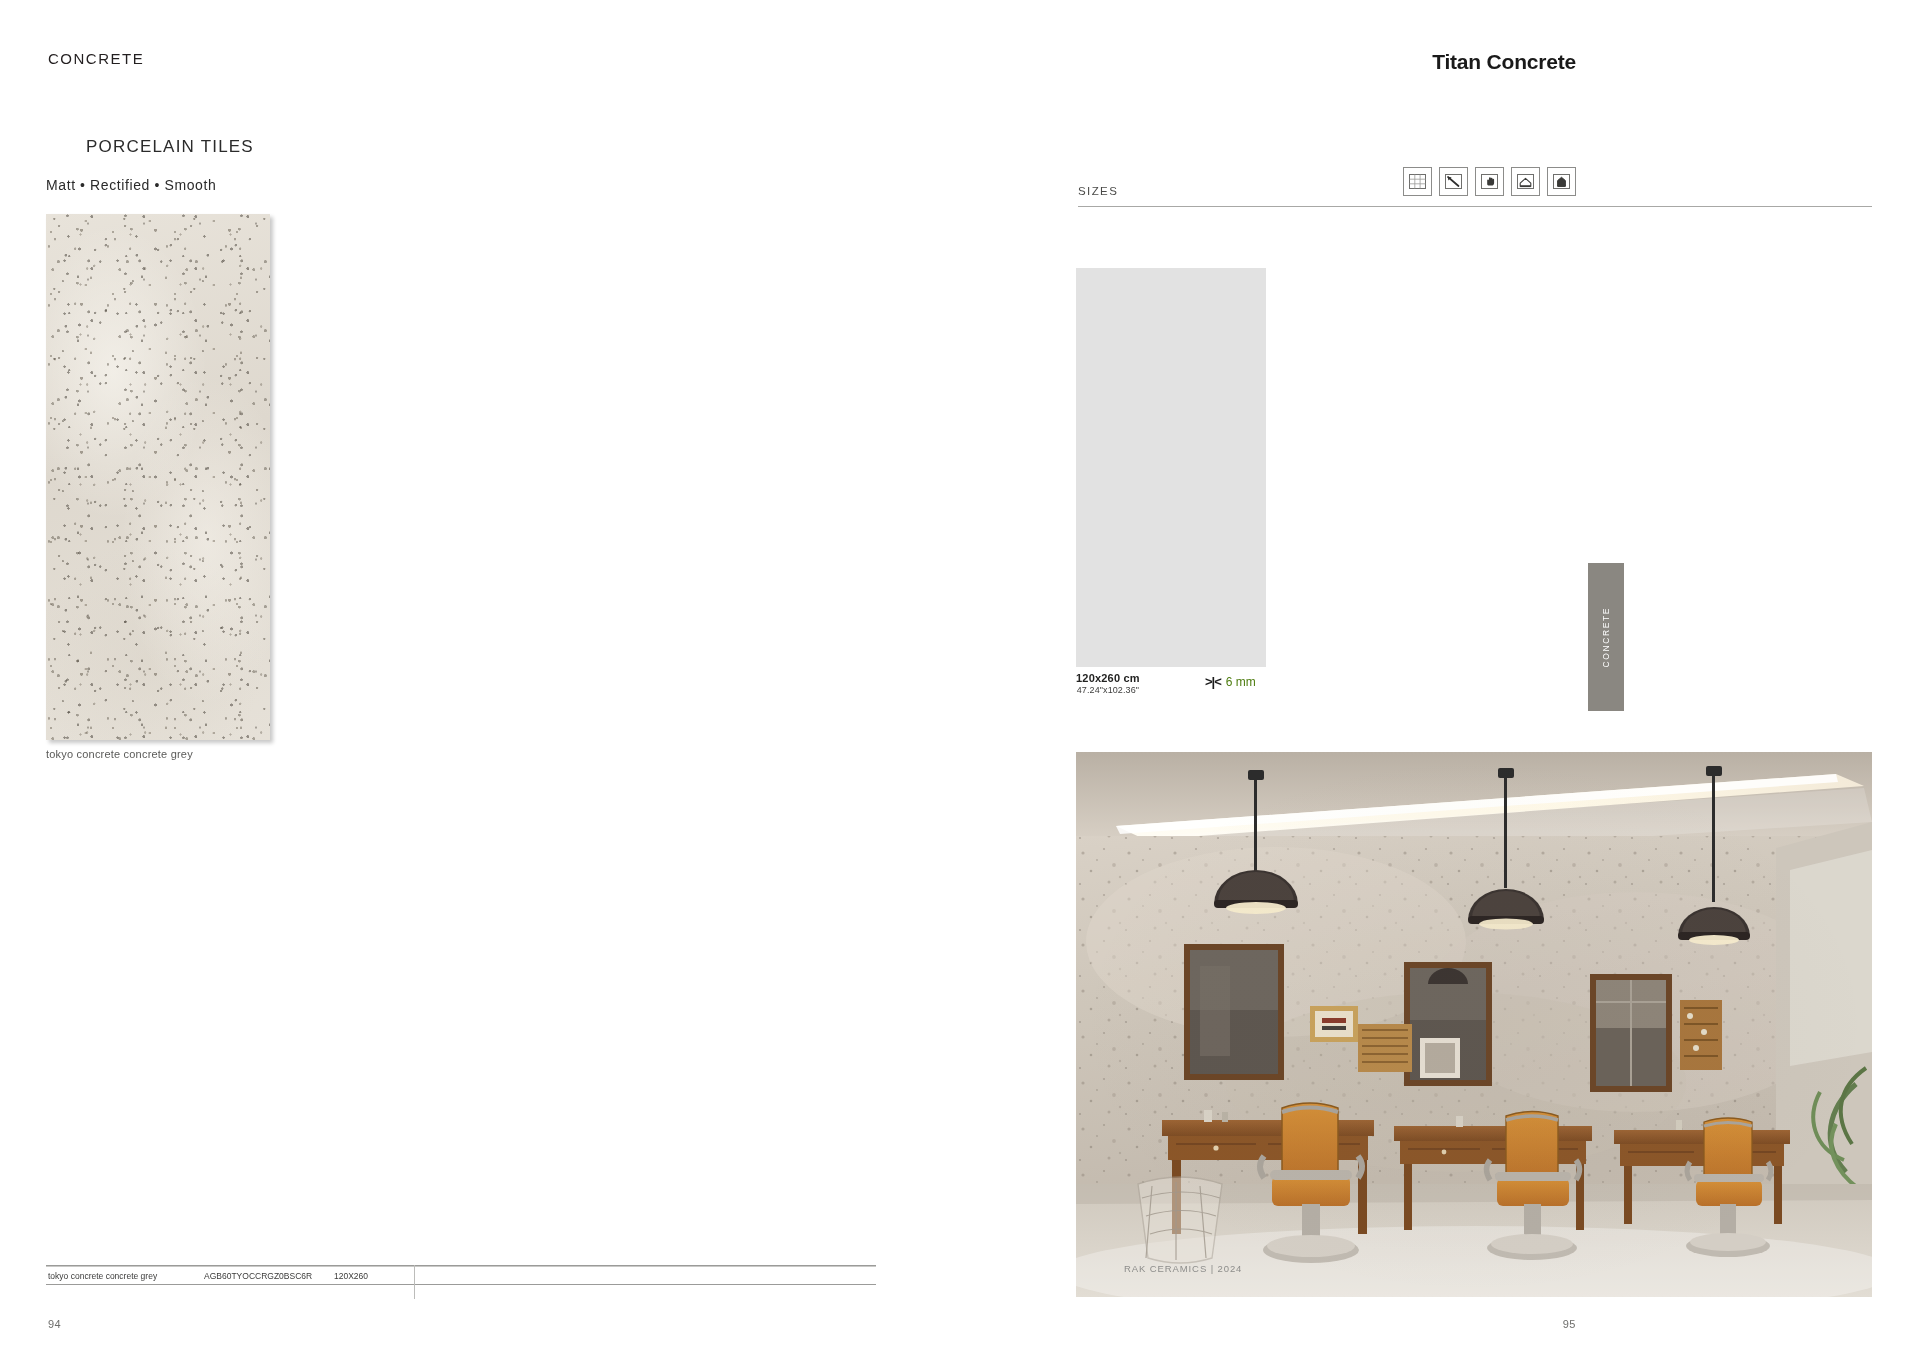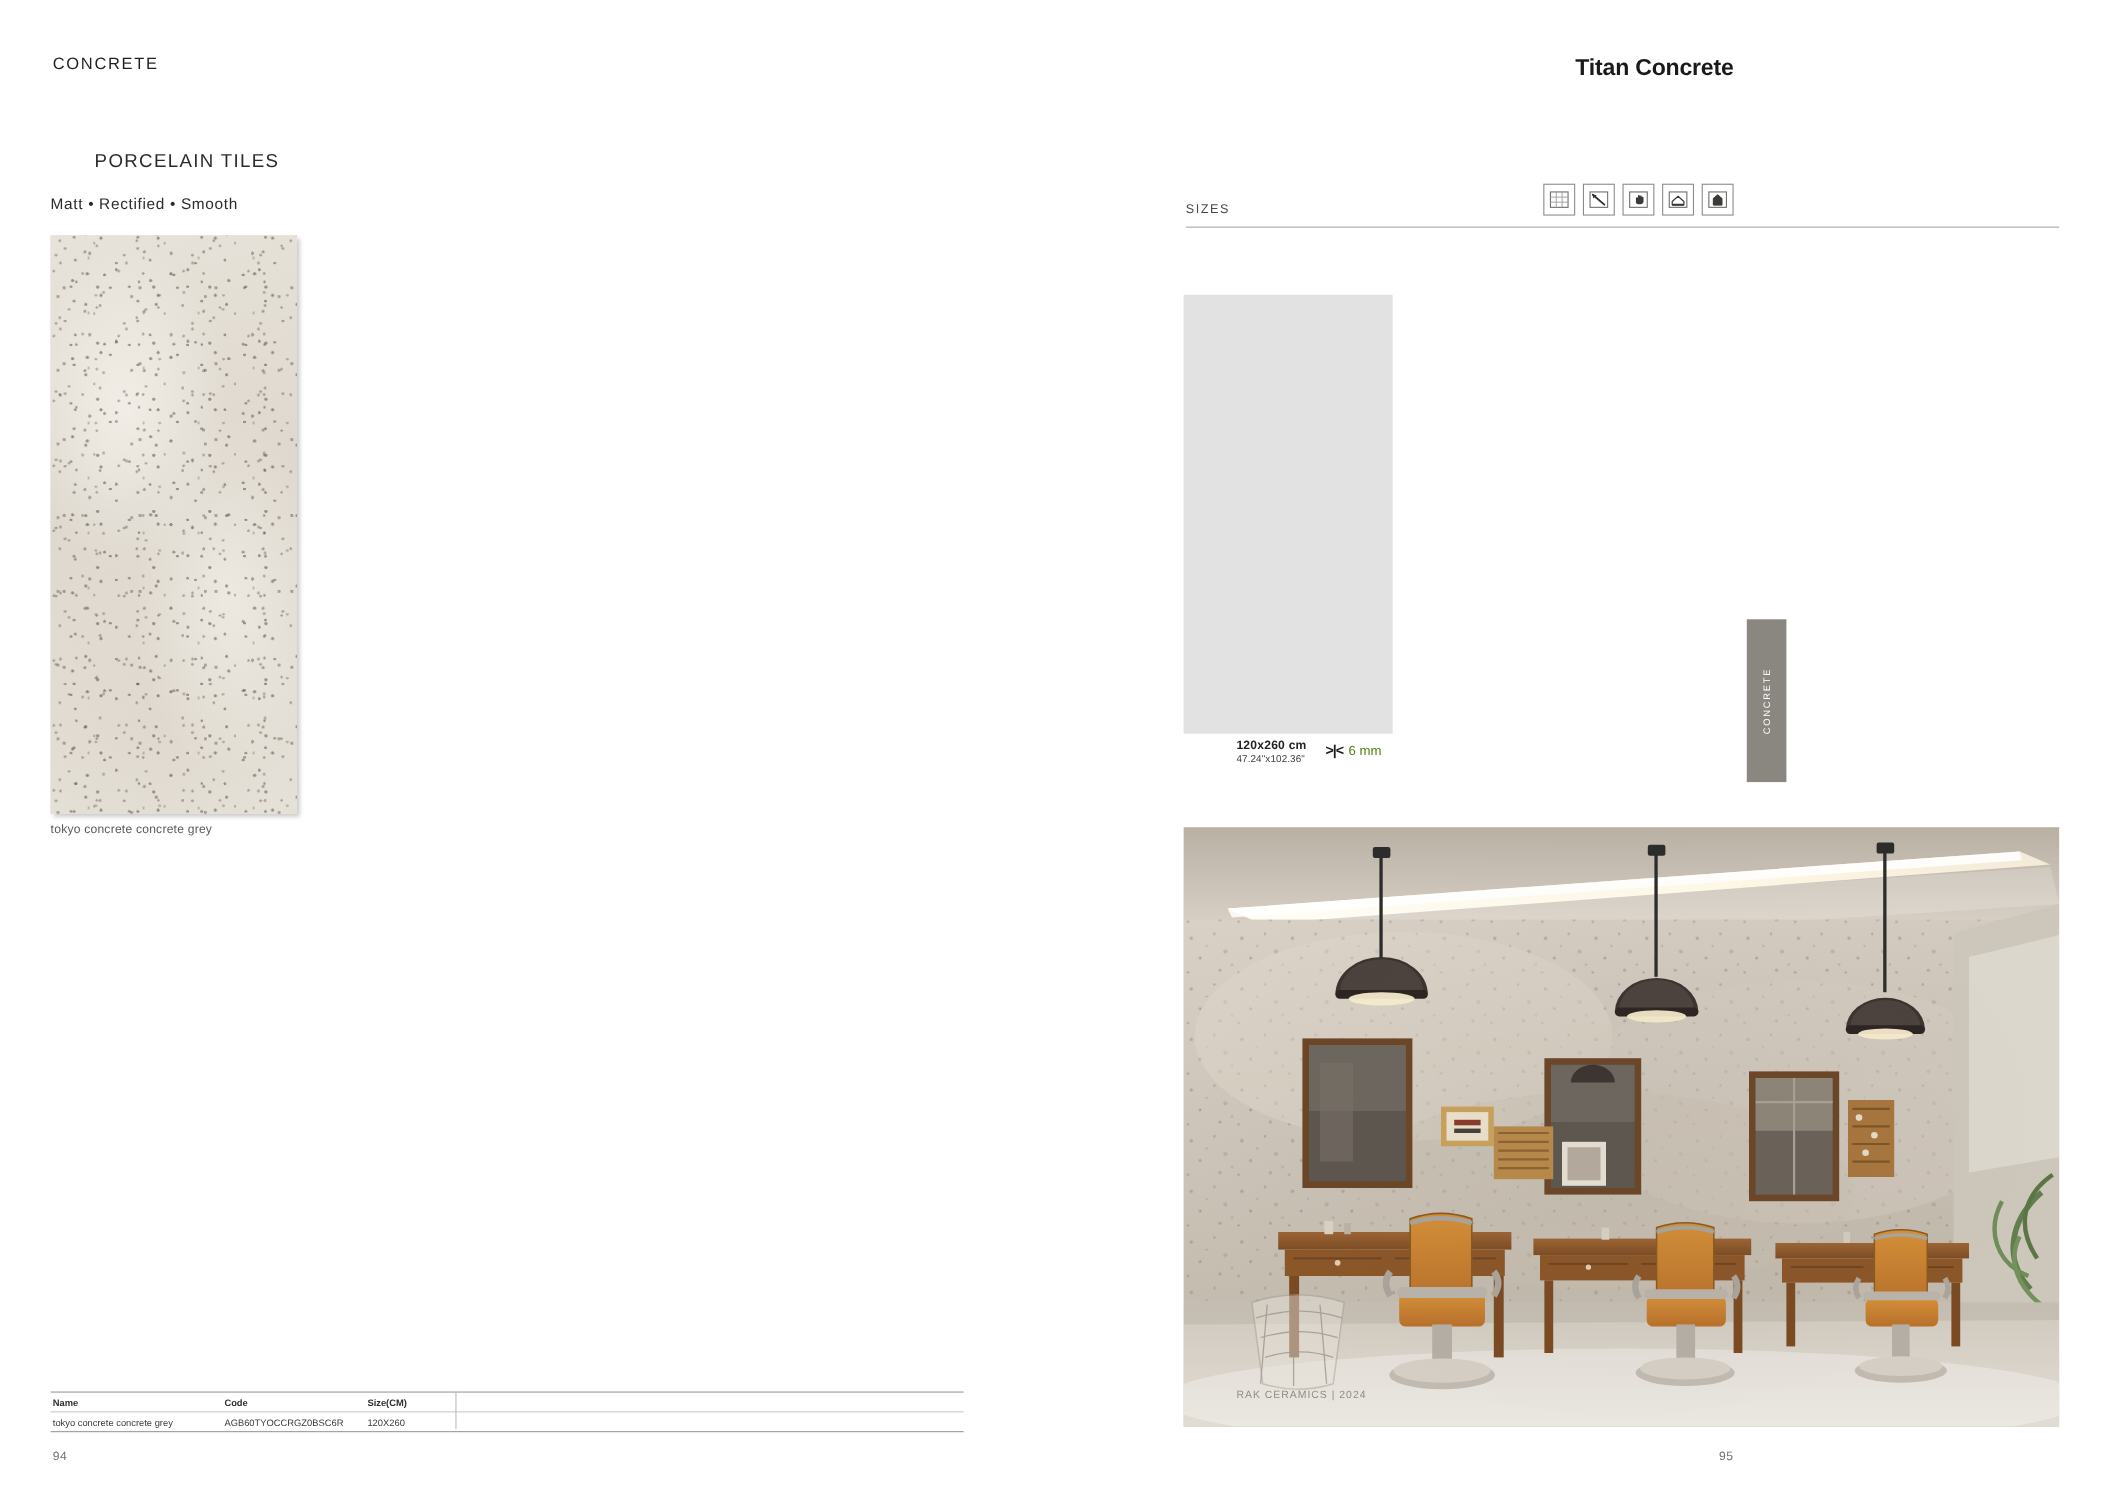--- a/index.html
+++ b/index.html
@@ -118,21 +118,21 @@
     width:29px; height:29px; border:1px solid #8c8c8a; background:#fff;
     display:flex; align-items:center; justify-content:center;
   }
   .icon-box svg { display:block; }
 
   
   .size-rect {
     position:absolute; left:1076px; top:268px; width:190px; height:399px;
     background:#e2e2e2;
   }
-  .size-txt { position:absolute; left:1124px; top:672px; line-height:1.15; }
+  .size-txt { position:absolute; left:1076px; top:672px; line-height:1.15;text-align:center; }
   .size-txt .l1 { font-size:11px; font-weight:700; color:#232322; letter-spacing:0.2px; }
   .size-txt .l2 { font-size:9px; color:#3e3e3d; letter-spacing:0.1px; }
 
   .thick-group { position:absolute; left:1205px; top:674px; display:flex; align-items:center; gap:5px; }
   .thick-mark { font-size:13px; font-weight:700; color:#1c1c1c; letter-spacing:-1px; }
   .thick-txt { font-size:12px; color:#4d7c0f; }
 
   
   .photo { position:absolute; left:1076px; top:752px; width:796px; height:545px; overflow:hidden; background:#cbc4ba; }
   .photo svg { display:block; width:796px; height:545px; }
@@ -161,25 +161,20 @@
     <div class="sub-type">PORCELAIN TILES</div>
     <div class="finish">Matt • Rectified • Smooth</div>
 
     <div class="swatch-wrap">
       <div class="swatch"></div>
     </div>
     <div class="swatch-caption">tokyo  concrete concrete grey</div>
 
     <div class="table">
       <div class="rule"></div>
-      <div class="trow thead">
-        <div class="tcell c-name">Name</div>
-        <div class="tcell c-code">Code</div>
-        <div class="tcell c-size">Size(CM)</div>
-      </div>
       <div class="rule-light"></div>
       <div class="trow tbody">
         <div class="tcell c-name">tokyo concrete concrete grey</div>
         <div class="tcell c-code">AGB60TYOCCRGZ0BSC6R</div>
         <div class="tcell c-size">120X260</div>
       </div>
       <div class="rule"></div>
     </div>
     <div class="vdiv"></div>
 

